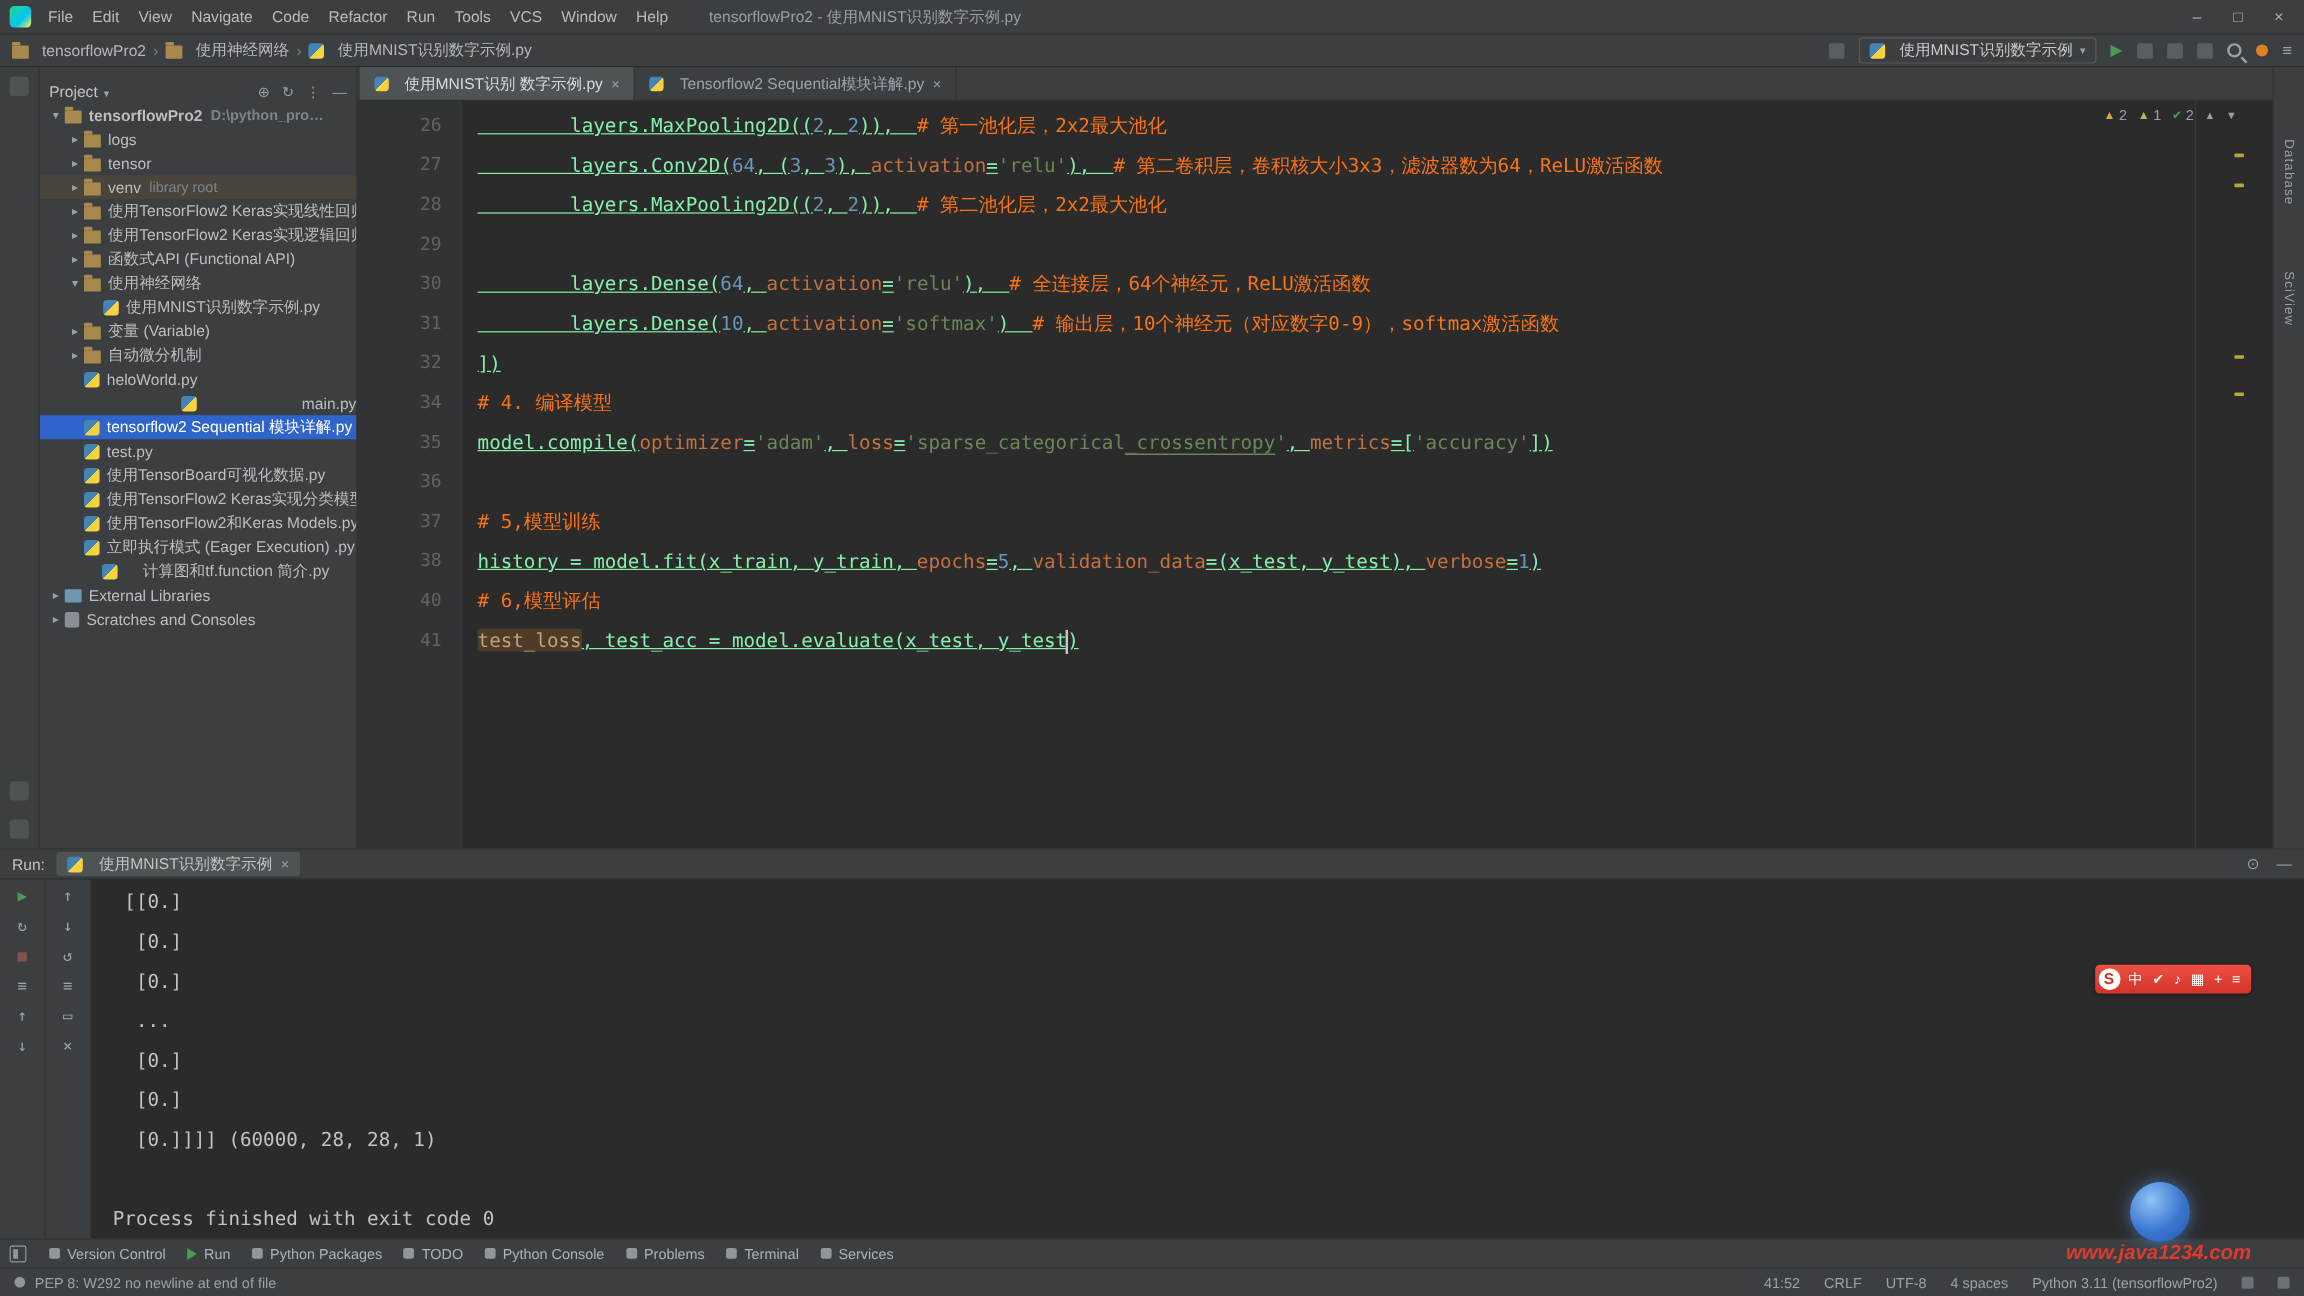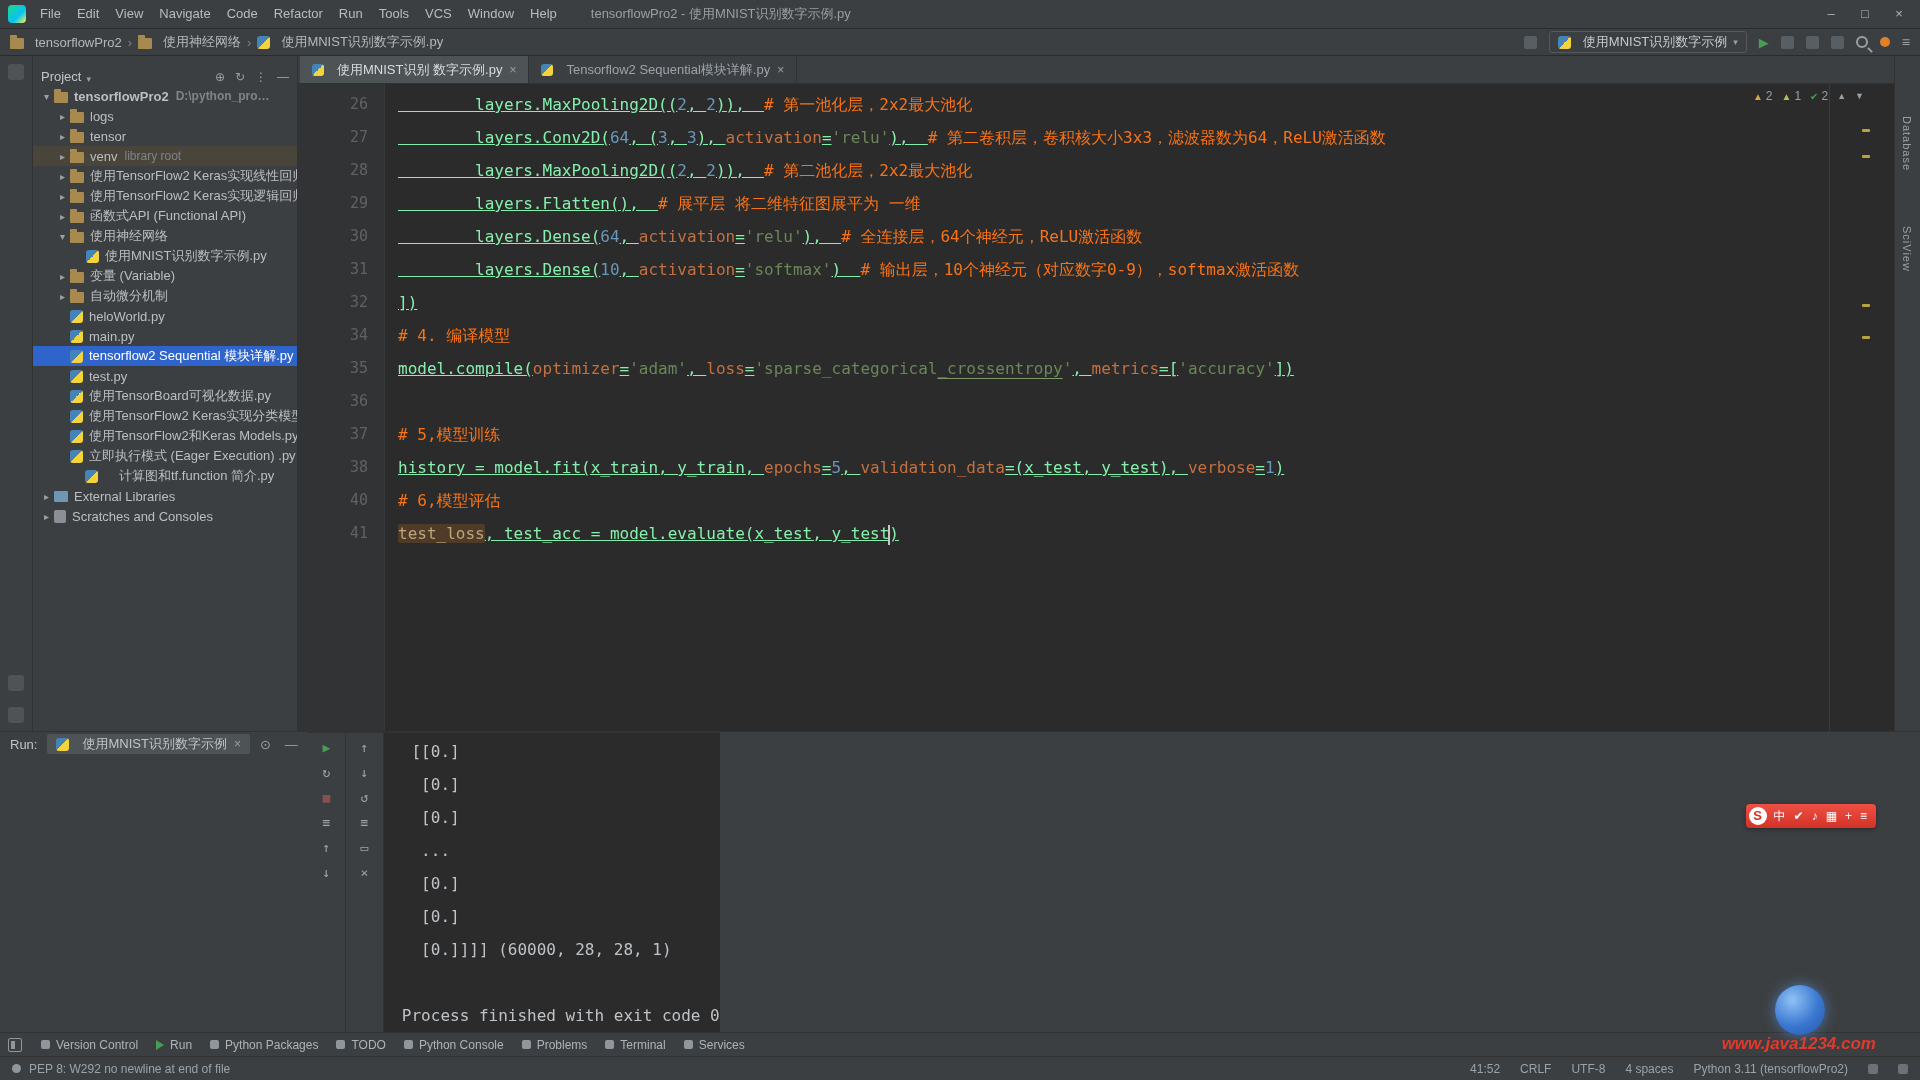--- a/index.html
+++ b/index.html
@@ -81,21 +81,21 @@
   .tk-u { text-decoration:underline; text-decoration-color:#7c9867; text-underline-offset:4px; }
   .caret { display:inline-block; width:2px; height:20px; background:#c8c8c8; vertical-align:middle; margin:0 -1px; }
   .margin-guide { position:absolute; top:0; bottom:0; right:64px; width:1px; background:#383b3d; }
   .scroll-mark { position:absolute; right:24px; width:8px; height:3px; background:#b8a33c; border-radius:1px; }
   .inspections { position:absolute; top:5px; right:30px; display:flex; align-items:center; gap:9px;
                  font-family:"Liberation Sans",sans-serif; font-size:12px; color:#9aa0a5; }
   .insp-item { display:flex; align-items:center; gap:3px; }
   .insp-chev { font-size:9px; color:#9aa0a5; }
 
   
-  .runpanel { flex-shrink:0; border-top:1px solid #323232; background:#3c3f41; display:flex; flex-direction:row; }
+  .runpanel { flex-shrink:0; border-top:1px solid #323232; background:#3c3f41; display:flex; flex-direction:column; }
   .run-header { height:24px; display:flex; align-items:center; gap:10px; padding:0 10px; font-size:13px; color:#c0c4c7; }
   .run-tab { display:flex; align-items:center; gap:7px; background:#4e5356; padding:1px 9px; border-radius:2px; }
   .run-header-right { margin-left:auto; display:flex; gap:14px; color:#9aa0a5; font-size:13px; }
   .run-body { height:300px; background:#2b2b2b; border-top:1px solid #323232; display:flex;
               font-family:"DejaVu Sans Mono","Liberation Mono",monospace; font-size:16px; }
   .run-col { width:38px; flex-shrink:0; background:#3c3f41; border-right:1px solid #323232;
              display:flex; flex-direction:column; align-items:center; padding-top:8px; gap:11px; }
   .run-icon { font-size:13px; line-height:14px; }
   .run-output { flex:1; padding:2px 0 0 18px; color:#bfc3c7; white-space:pre; overflow:hidden; }
   .out-line { height:33px; line-height:33px; }
@@ -263,21 +263,21 @@
           <div class="trow" style="padding-left: 22px;">
             <span class="chev">▸</span>
             <span class="ticon ticon-folder"></span>
             <span>自动微分机制</span>
           </div>
           <div class="trow" style="padding-left: 22px;">
             <span class="chev"></span>
             <span class="ticon ticon-py"></span>
             <span>heloWorld.py</span>
           </div>
-          <div class="trow" style="padding-left: 22px;">
+          <div class="trow" style="padding-left: 22px; justify-content: space-between;">
             <span class="chev"></span>
             <span class="ticon ticon-py"></span>
             <span>main.py</span>
           </div>
           <div class="trow sel" style="padding-left: 22px;">
             <span class="chev"></span>
             <span class="ticon ticon-py"></span>
             <span>tensorflow2 Sequential 模块详解.py</span>
           </div>
           <div class="trow" style="padding-left: 22px;">
@@ -334,21 +334,21 @@
             <span class="ticon ticon-py"></span>
             <span>Tensorflow2 Sequential模块详解.py</span>
             <span class="close-x">×</span>
           </div>
         </div>
       <div class="code-area">
         <div class="code-lines" id="code">
             <div class="line"><span class="lnum">26</span><span class="ltext"><span class="tk tk-d">        layers.MaxPooling2D((</span><span class="tk tk-n">2</span><span class="tk tk-d">, </span><span class="tk tk-n">2</span><span class="tk tk-d">)),  </span><span class="tk tk-c"># 第一池化层，2x2最大池化</span></span></div>
             <div class="line"><span class="lnum">27</span><span class="ltext"><span class="tk tk-d">        layers.Conv2D(</span><span class="tk tk-n">64</span><span class="tk tk-d">, (</span><span class="tk tk-n">3</span><span class="tk tk-d">, </span><span class="tk tk-n">3</span><span class="tk tk-d">), </span><span class="tk tk-k">activation</span><span class="tk tk-d">=</span><span class="tk tk-s">'relu'</span><span class="tk tk-d">),  </span><span class="tk tk-c"># 第二卷积层，卷积核大小3x3，滤波器数为64，ReLU激活函数</span></span></div>
             <div class="line"><span class="lnum">28</span><span class="ltext"><span class="tk tk-d">        layers.MaxPooling2D((</span><span class="tk tk-n">2</span><span class="tk tk-d">, </span><span class="tk tk-n">2</span><span class="tk tk-d">)),  </span><span class="tk tk-c"># 第二池化层，2x2最大池化</span></span></div>
-            <div class="line"><span class="lnum">29</span><span class="ltext"><span class="tk tk-d">        layers.Flatten(),  </span><span class="tk tk-c"># 展平层 将二维特征图展平为 一维</span></span></div>
+            <div class="line"><span class="lnum">29</span></div>
             <div class="line"><span class="lnum">30</span><span class="ltext"><span class="tk tk-d">        layers.Dense(</span><span class="tk tk-n">64</span><span class="tk tk-d">, </span><span class="tk tk-k">activation</span><span class="tk tk-d">=</span><span class="tk tk-s">'relu'</span><span class="tk tk-d">),  </span><span class="tk tk-c"># 全连接层，64个神经元，ReLU激活函数</span></span></div>
             <div class="line"><span class="lnum">31</span><span class="ltext"><span class="tk tk-d">        layers.Dense(</span><span class="tk tk-n">10</span><span class="tk tk-d">, </span><span class="tk tk-k">activation</span><span class="tk tk-d">=</span><span class="tk tk-s">'softmax'</span><span class="tk tk-d">)  </span><span class="tk tk-c"># 输出层，10个神经元（对应数字0-9），softmax激活函数</span></span></div>
             <div class="line"><span class="lnum">32</span><span class="ltext"><span class="tk tk-d">])</span></span></div>
             <div class="line"><span class="lnum">34</span><span class="ltext"><span class="tk tk-c"># 4. 编译模型</span></span></div>
             <div class="line"><span class="lnum">35</span><span class="ltext"><span class="tk tk-d">model.compile(</span><span class="tk tk-k">optimizer</span><span class="tk tk-d">=</span><span class="tk tk-s">'adam'</span><span class="tk tk-d">, </span><span class="tk tk-k">loss</span><span class="tk tk-d">=</span><span class="tk tk-s">'sparse_categorical</span><span class="tk tk-s tk-u">_crossentropy</span><span class="tk tk-s">'</span><span class="tk tk-d">, </span><span class="tk tk-k">metrics</span><span class="tk tk-d">=[</span><span class="tk tk-s">'accuracy'</span><span class="tk tk-d">])</span></span></div>
             <div class="line"><span class="lnum">36</span><span class="ltext"></span></div>
             <div class="line"><span class="lnum">37</span><span class="ltext"><span class="tk tk-c"># 5,模型训练</span></span></div>
             <div class="line"><span class="lnum">38</span><span class="ltext"><span class="tk tk-d">history = model.fit(x_train, y_train, </span><span class="tk tk-k">epochs</span><span class="tk tk-d">=</span><span class="tk tk-n">5</span><span class="tk tk-d">, </span><span class="tk tk-k">validation_data</span><span class="tk tk-d">=(x_test, y_test), </span><span class="tk tk-k">verbose</span><span class="tk tk-d">=</span><span class="tk tk-n">1</span><span class="tk tk-d">)</span></span></div>
             <div class="line"><span class="lnum">40</span><span class="ltext"><span class="tk tk-c"># 6,模型评估</span></span></div>
             <div class="line"><span class="lnum">41</span><span class="ltext"><span class="tk tk-h">test_loss</span><span class="tk tk-d">, test_acc = model.evaluate(x_test, y_test</span><span class="caret"></span><span class="tk tk-d">)</span></span></div>

